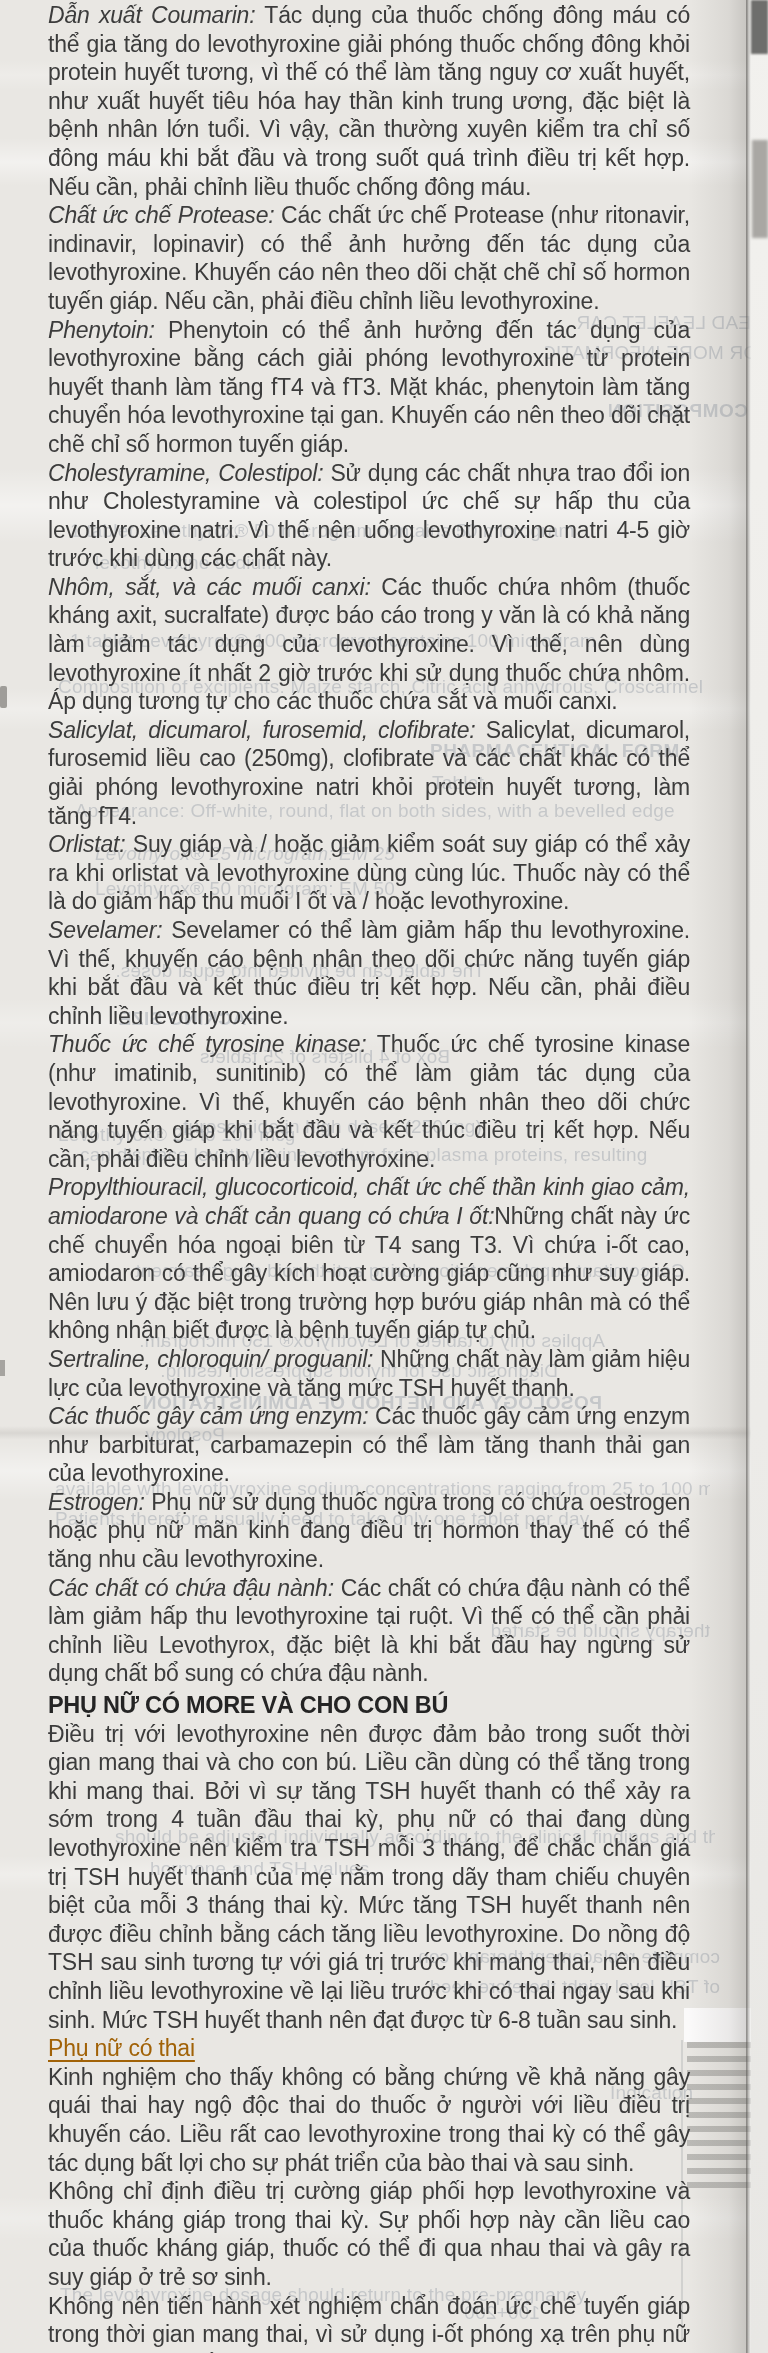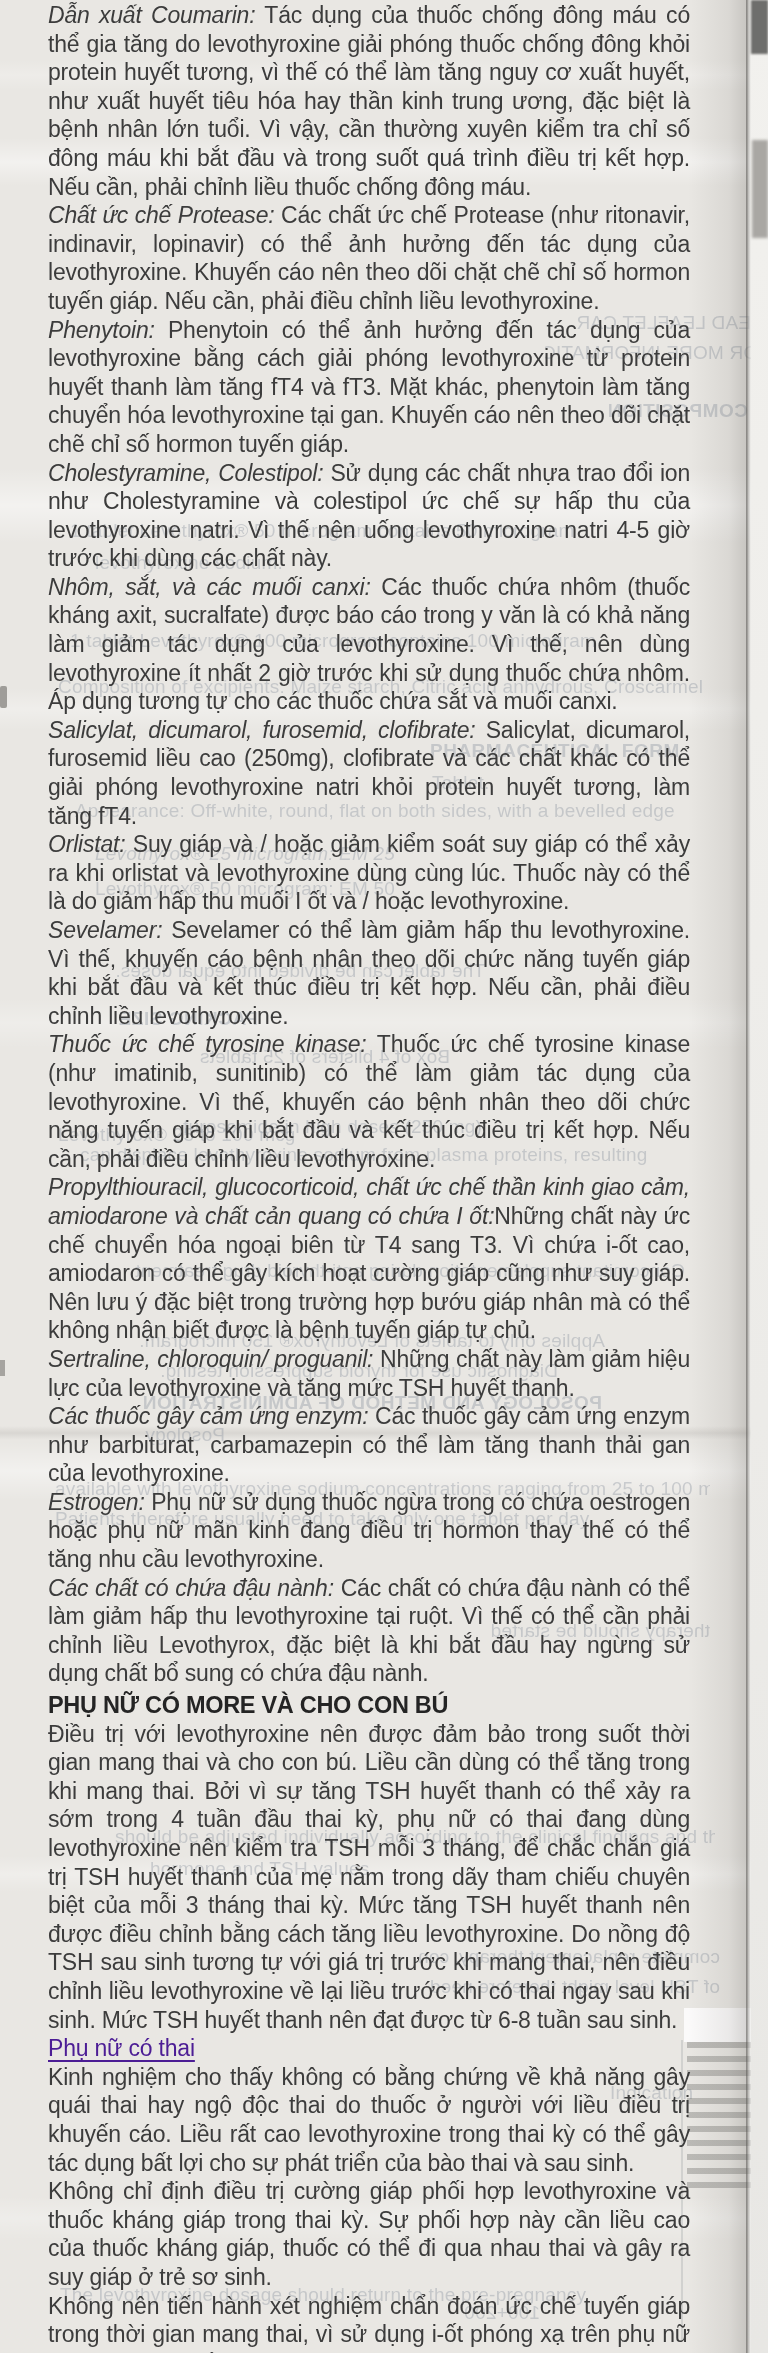--- a/index.html
+++ b/index.html
@@ -14,21 +14,21 @@
     color:#3c3c3c;font-size:23px;line-height:28.6px;
     text-align:justify;letter-spacing:-0.2px;
   }
   .text p{margin:0;}
   .lead{font-style:italic;}
   h2.head{
     margin:3px 0 0 0;font-size:23.5px;line-height:28.6px;
     font-weight:700;color:#242424;letter-spacing:-0.3px;
   }
   h3.sub{
-    margin:0;font-size:23px;line-height:28.6px;font-weight:400;color:#4c1d95;
+    margin:0;font-size:23px;line-height:28.6px;font-weight:400;color:#a16207;
     text-decoration:underline;text-underline-offset:4px;text-decoration-thickness:1.5px;
   }
   
   .ghost{
     position:absolute;z-index:1;color:#8d95a1;opacity:.38;
     font-size:19px;line-height:22px;white-space:nowrap;overflow:hidden;
     letter-spacing:.2px;pointer-events:none;
   }
   .ghost.m{transform:scaleX(-1);}
   .ghost.b{font-weight:700;letter-spacing:.5px;}

